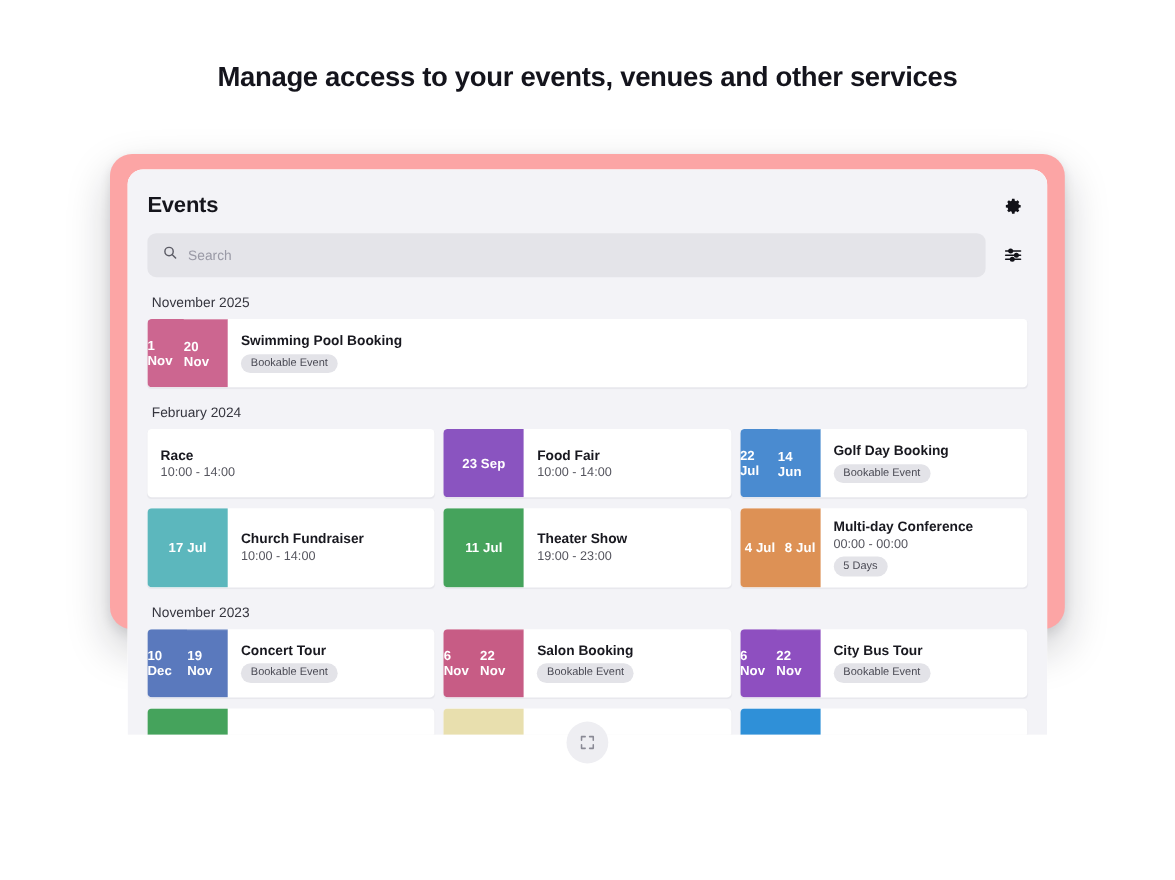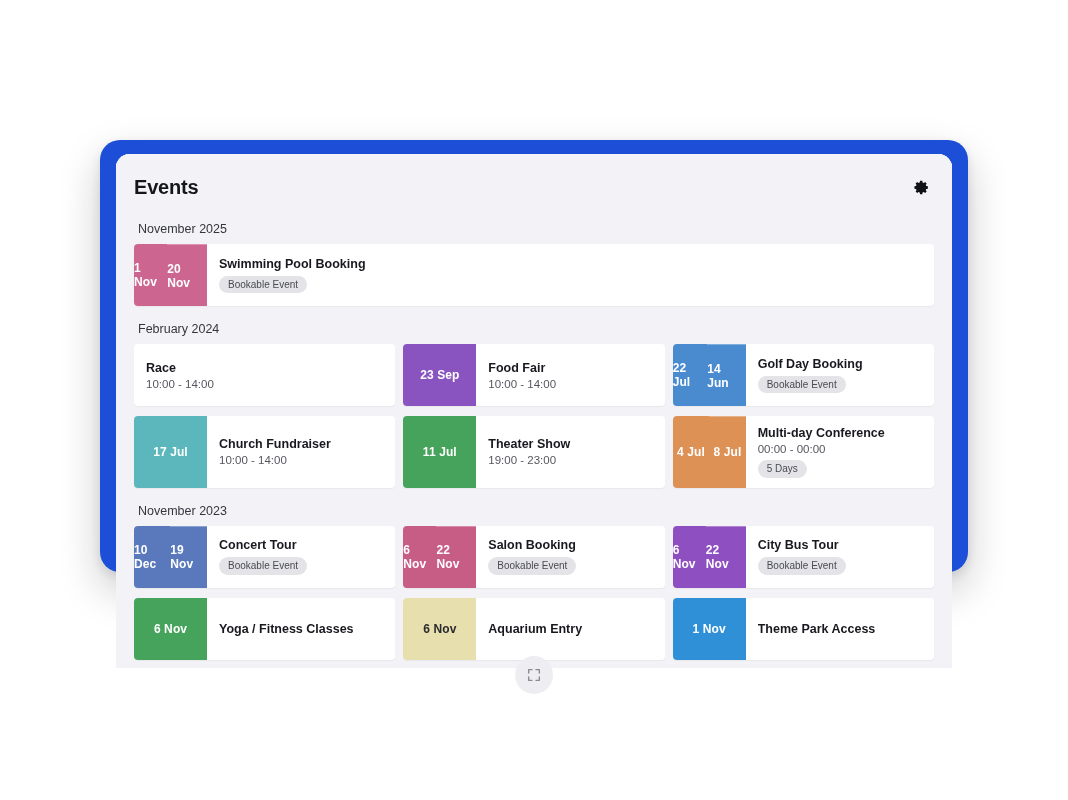--- a/index.html
+++ b/index.html
@@ -33,21 +33,21 @@
     color: #14141c;
   }
 
   
   .tablet {
     position: absolute;
     left: 100px;
     top: 140px;
     width: 868px;
     height: 432px;
-    background: #1d4ed8;
+    background: #fca5a5;
     border-radius: 20px;
     box-shadow: 0 18px 40px rgba(20,20,30,0.22), 0 4px 10px rgba(20,20,30,0.10);
   }
 
   .screen {
     position: absolute;
     left: 16px;
     top: 14px;
     width: 836px;
     height: 562px;
@@ -236,38 +236,60 @@
     align-items: center;
     justify-content: center;
     cursor: pointer;
   }
 </style>
 </head>
 <body>
 
 <div class="page">
 
+  <div class="headline">Manage access to your events, venues and other services</div>
 
   <div class="tablet">
     <div class="screen">
       <div class="app">
 
         <div class="app-body">
 
           <div class="app-header">
             <div class="app-title">Events</div>
             <div class="header-spacer"></div>
             <div class="icon-btn">
               <svg width="17" height="17" viewBox="0 0 24 24" fill="#111118" aria-hidden="true">
                 <path d="M12 8.2a3.8 3.8 0 100 7.6 3.8 3.8 0 000-7.6zm0 5.9a2.1 2.1 0 110-4.2 2.1 2.1 0 010 4.2z"></path>
                 <path d="M21 13.6v-3.2l-2.3-.4a7 7 0 00-.7-1.7l1.3-1.9-2.2-2.2-1.9 1.3a7 7 0 00-1.7-.7L13.1 2.5H9.9l-.4 2.3a7 7 0 00-1.7.7L5.9 4.2 3.7 6.4 5 8.3a7 7 0 00-.7 1.7l-2.3.4v3.2l2.3.4c.17.6.4 1.17.7 1.7l-1.3 1.9 2.2 2.2 1.9-1.3c.53.3 1.1.53 1.7.7l.4 2.3h3.2l.4-2.3a7 7 0 001.7-.7l1.9 1.3 2.2-2.2-1.3-1.9c.3-.53.53-1.1.7-1.7l2.3-.4z"></path>
               </svg>
             </div>
           </div>
 
+          <div class="search-row">
+            <div class="search-box">
+              <span>
+                <svg width="13" height="13" viewBox="0 0 24 24" fill="none" stroke="#5c5c66" stroke-width="2.4" stroke-linecap="round">
+                  <circle cx="10.5" cy="10.5" r="7"></circle>
+                  <line x1="16" y1="16" x2="21.5" y2="21.5"></line>
+                </svg>
+              </span>
+              <input class="search-input" type="text" placeholder="Search" style="">
+            </div>
+            <div class="icon-btn">
+              <svg width="18" height="18" viewBox="0 0 24 24" fill="none" stroke="#111118" stroke-width="1.9" stroke-linecap="round">
+                <line x1="3" y1="7" x2="21" y2="7"></line>
+                <line x1="3" y1="12" x2="21" y2="12"></line>
+                <line x1="3" y1="17" x2="21" y2="17"></line>
+                <circle cx="9" cy="7" r="2.1" fill="#111118"></circle>
+                <circle cx="16" cy="12" r="2.1" fill="#111118"></circle>
+                <circle cx="11" cy="17" r="2.1" fill="#111118"></circle>
+              </svg>
+            </div>
+          </div>
 
           <div class="scroll-area" id="groups-container">
               <div class="group-label">November 2025</div>
               <div class="card-grid single">
                 <div class="event-card">
                   <div class="date-col" style="background: rgb(204, 102, 144);">
                     <div class="date-chip">1 Nov</div>
                     <div class="date-chip">20 Nov</div>
                   </div>
                   <div class="card-body">

